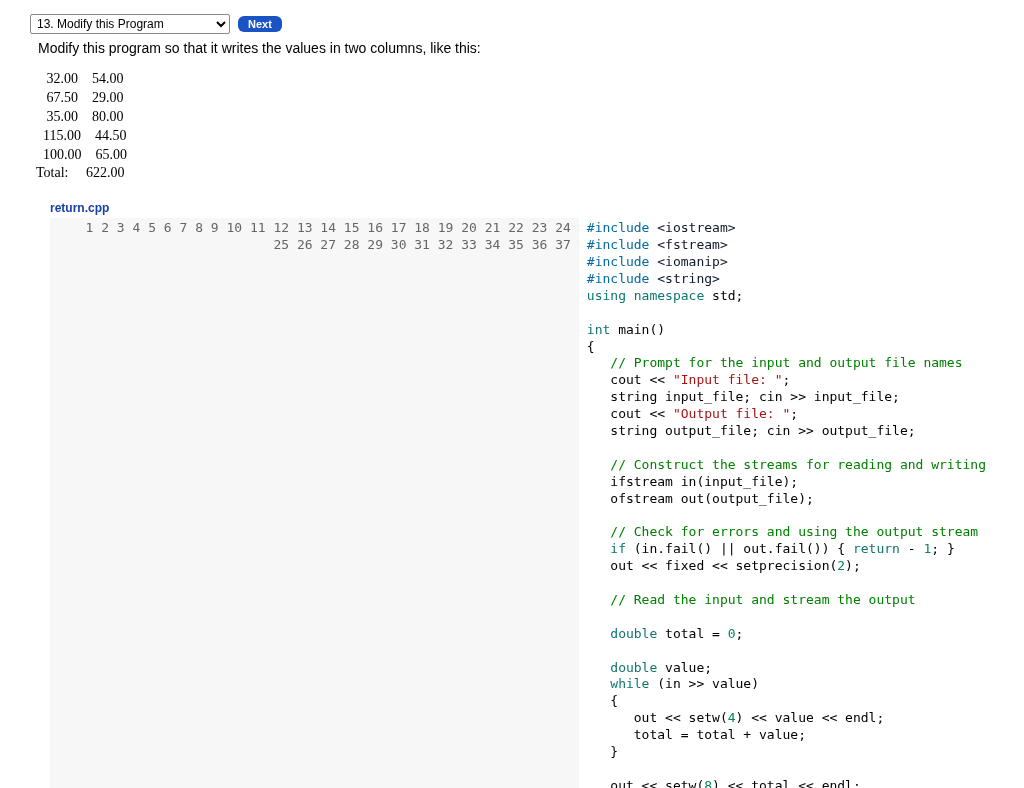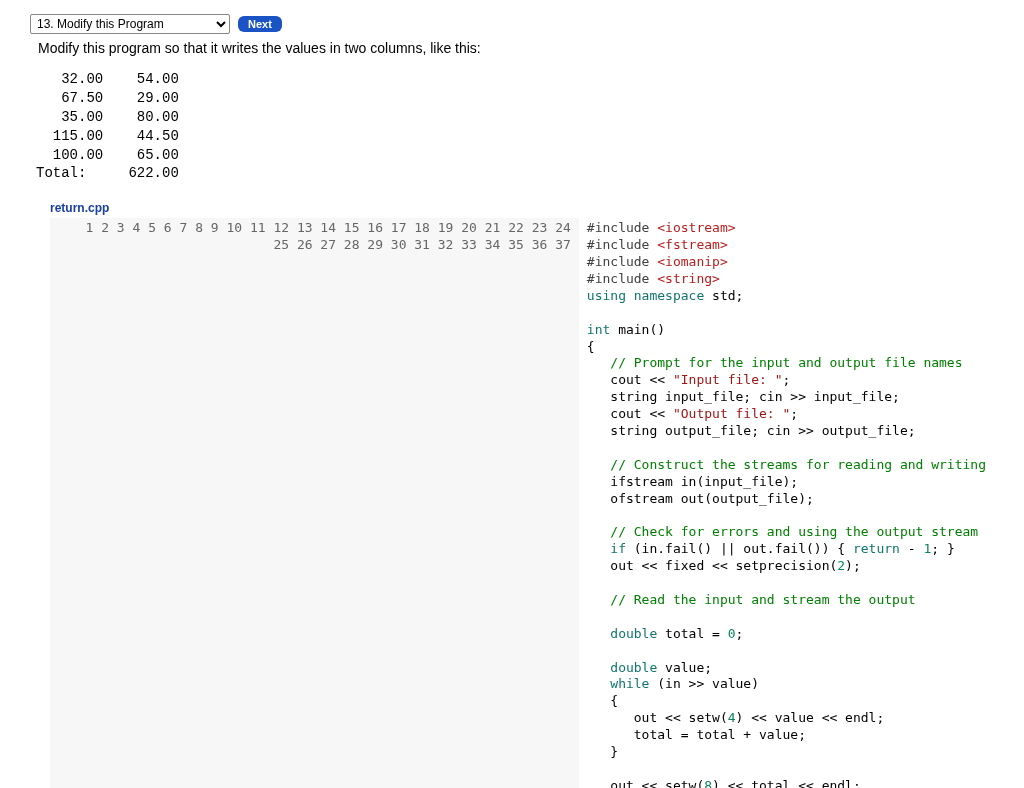--- a/index.html
+++ b/index.html
@@ -1,27 +1,27 @@
 <!DOCTYPE html>
 <html><head>
 <meta charset="utf-8">
 <style>
   html,body{margin:0;padding:0;background:#fff;font-family:Arial,Helvetica,sans-serif;font-size:13px;color:#000}
   .page{width:1024px;height:788px;box-sizing:border-box;padding:14px 30px}
   .topbar{display:flex;align-items:center;gap:8px;margin-bottom:0}
   select.prob{font-size:12px;border:1px solid #888;border-radius:2px;padding:1px 2px;width:200px;height:20px;background:#fff}
   .next-btn{background:#1a54c4;color:#fff;font-weight:bold;font-size:11px;border:none;border-radius:6px;padding:2px 10px;cursor:pointer}
   .prompt{font-size:14px;margin:6px 0 14px 8px}
-  pre.example{font-family:Liberation Mono, monospace;font-size:14px;line-height:1.35;margin:0 0 18px 6px;white-space:pre}
+  pre.example{font-family:Liberation Serif, serif;font-size:14px;line-height:1.35;margin:0 0 18px 6px;white-space:pre}
   .filename{color:#1a3fa3;font-weight:bold;font-size:12px;margin:4px 0 3px 20px}
   .code-wrap{display:flex;font-family:"Lucida Console",Menlo,Consolas,monospace;font-size:13px;line-height:1.3;margin-left:20px}
   .gutter{background:#f7f7f7;color:#666;text-align:right;padding:2px 8px 2px 14px;user-select:none}
   .code{padding:2px 8px;white-space:pre}
-  .c-pre{color:#404040}
-  .c-inc{color:#b91c1c}
+  .c-pre{color:#0369a1}
+  .c-inc{color:#0f172a}
   .c-str{color:#a31515}
   .c-kw{color:#0f766e}
   .c-com{color:#008000}
   .c-num{color:#098658}
 </style>
 </head>
 <body>
 
 <div class="page">
 

